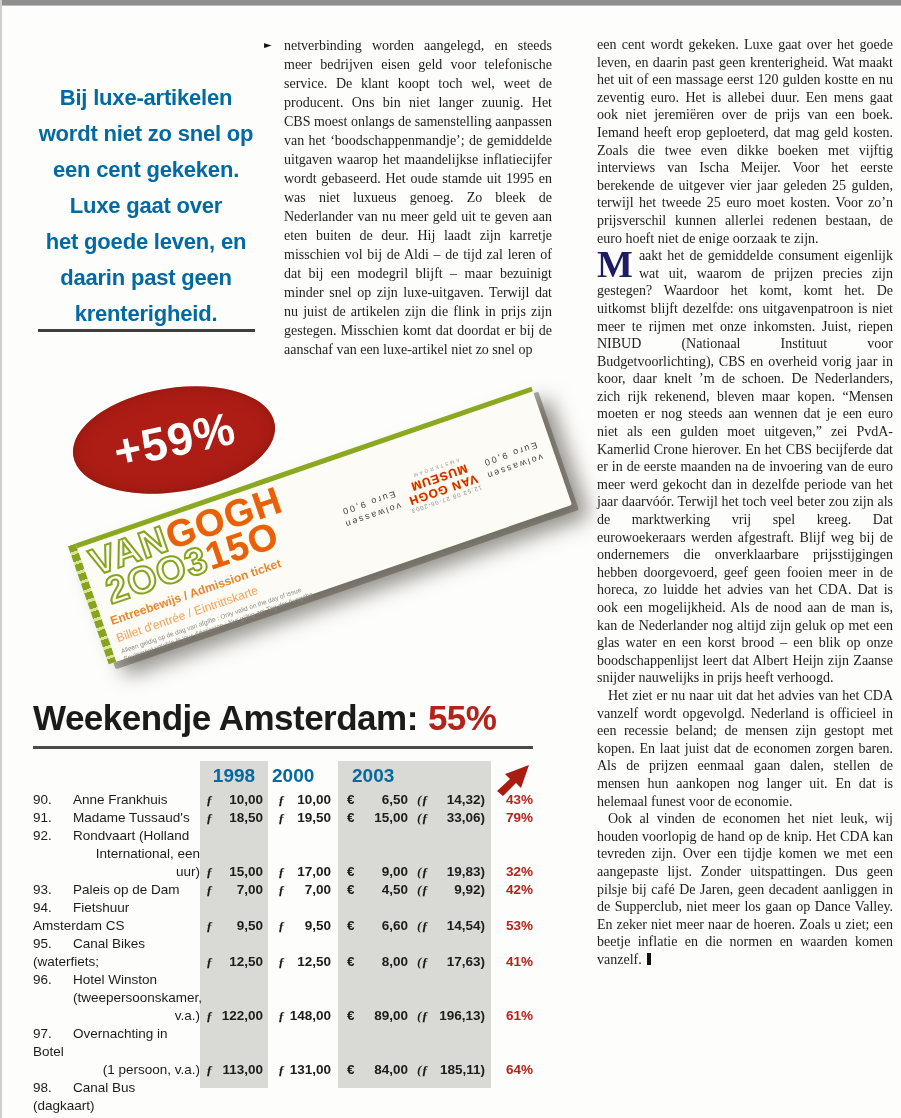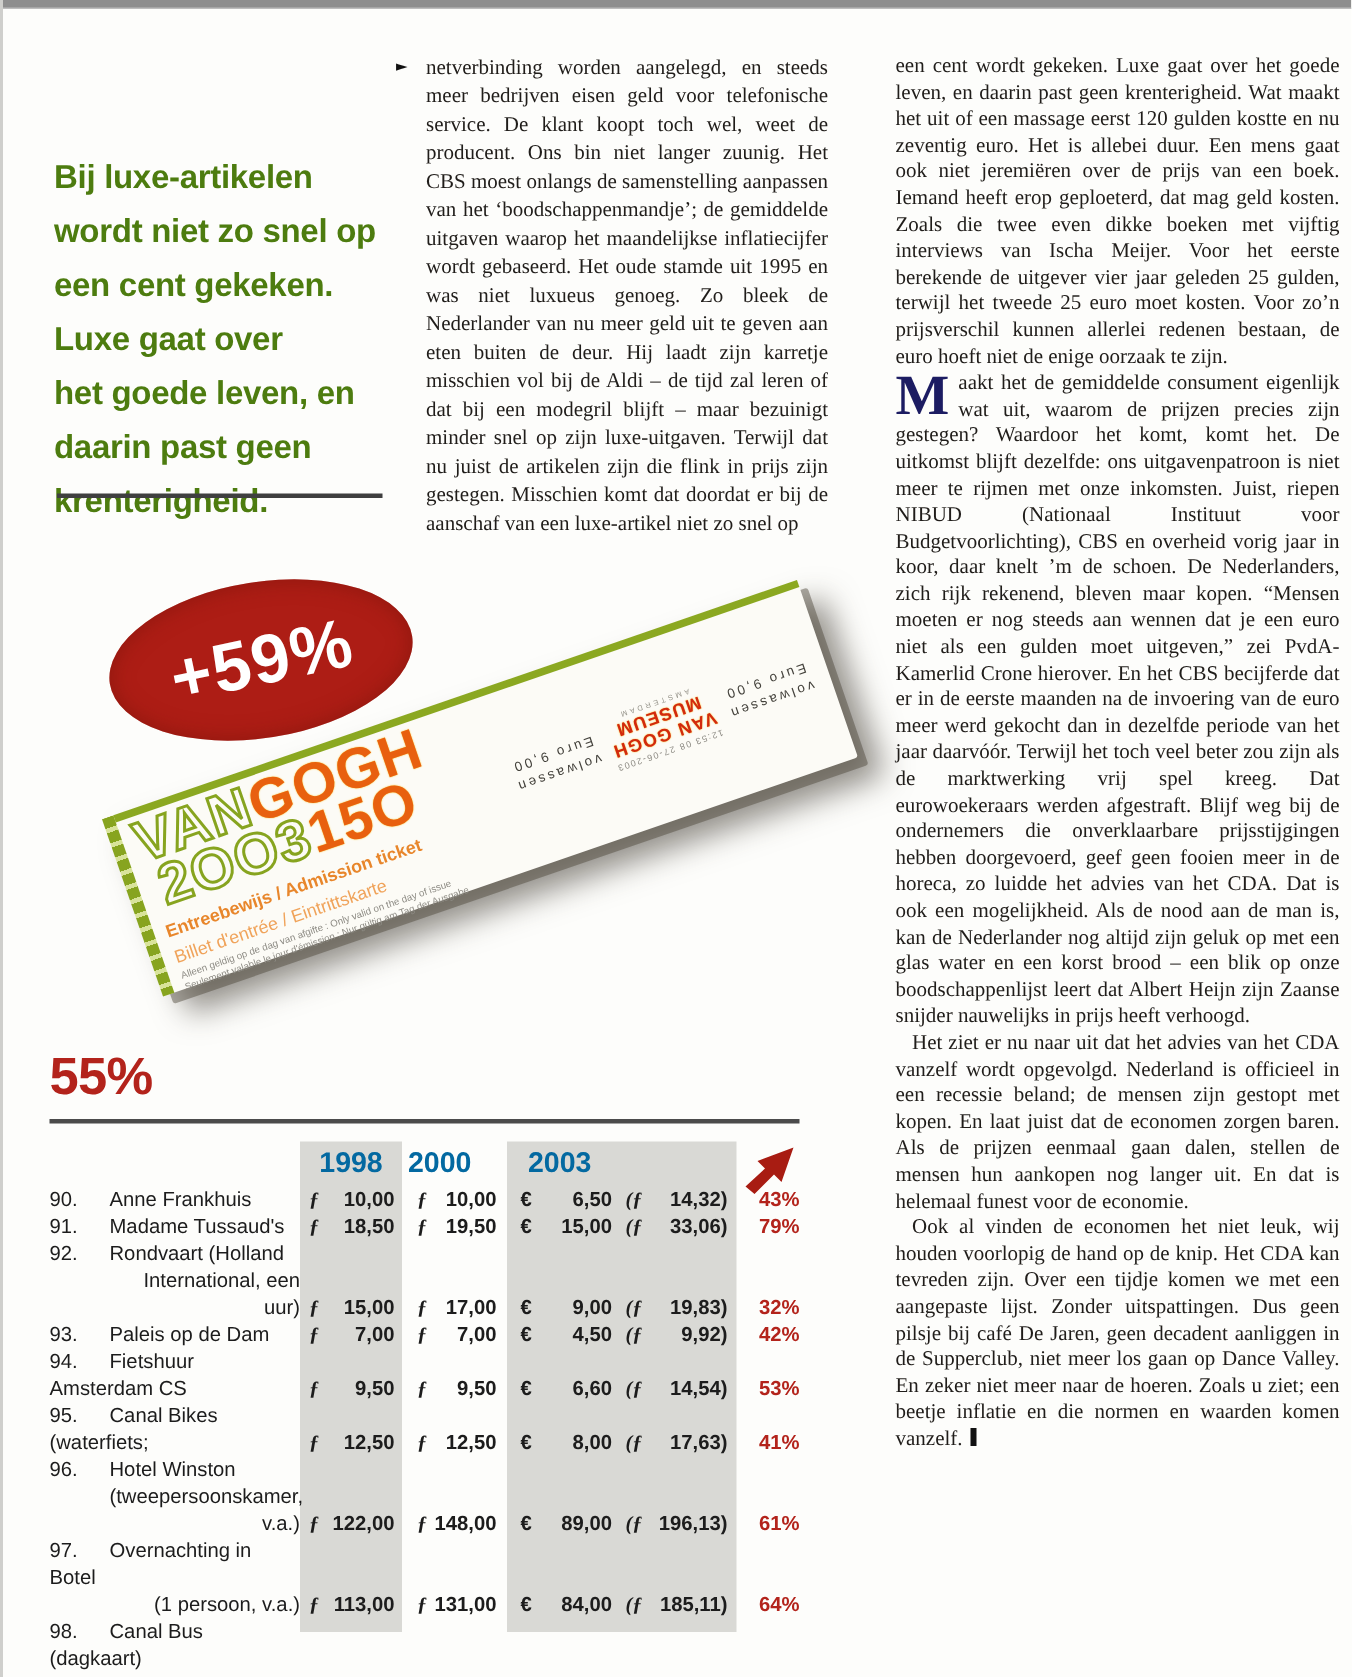--- a/index.html
+++ b/index.html
@@ -3,23 +3,23 @@
 <meta charset="utf-8">
 <style>
   html,body{margin:0;padding:0;background:#ffffff;}
   .page{position:relative;width:901px;height:1118px;background:#fdfdfb;overflow:hidden;
         font-family:"Liberation Serif",serif;color:#201d1a;}
   
   .scan-top{position:absolute;left:0;top:0;width:901px;height:5px;background:#8e8e8e;border-bottom:1px solid #bdbdbd;}
   .scan-left{position:absolute;left:0;top:0;width:2px;height:1118px;background:#cfcfcc;}
 
   
-  .pullquote{position:absolute;left:36px;top:80px;width:220px;text-align:left;
+  .pullquote{position:absolute;left:36px;top:80px;width:220px;text-align:center;
              font-family:"Liberation Sans",sans-serif;font-weight:bold;
-             font-size:22px;line-height:36px;color:#4d7c0f;white-space:pre-line;letter-spacing:-0.2px;margin-top:20px;}
+             font-size:22px;line-height:36px;color:#0369a1;white-space:pre-line;letter-spacing:-0.2px;}
   .pq-divider{position:absolute;left:38px;top:329px;width:217px;height:3px;background:#3f3f3f;}
 
   
   .colmid{position:absolute;left:284px;top:36px;width:268px;font-size:14px;line-height:19px;
           text-align:justify;}
   .colmid-bullet{position:absolute;left:264px;top:39px;font-size:10px;color:#111;font-family:"DejaVu Sans",sans-serif;}
   .colright{position:absolute;left:597px;top:36px;width:296px;font-size:14px;line-height:17.6px;text-align:justify;}
   .colright p{margin:0;}
   .colright p.indented{text-indent:11px;}
   .dropcap{float:left;font-size:38px;line-height:30px;padding:2px 6px 0 0;color:#1c1c62;font-weight:bold;}
@@ -145,20 +145,21 @@
         <div class="tk-vol">
           <div>volwassen</div>
           <div>Euro  9,00</div>
         </div>
       </div>
     </div>
   </div>
 
   <div class="tbl">
     <div class="tbl-title-row">
+      <span>Weekendje Amsterdam:</span>
       <span class="tbl-title-pct">55%</span>
     </div>
     <div class="tbl-rule"></div>
     <div class="tbl-body">
       <div class="band band-1998"></div>
       <div class="band band-2003"></div>
       <svg class="arrow-ne" width="36" height="34" viewBox="0 0 36 34">
         <path d="M2 28 L15 16 L10 11 L34 2 L26 25 L21 20 L8 33 Z" fill="#a81c12"></path>
       </svg>
       <div class="tbl-content">

